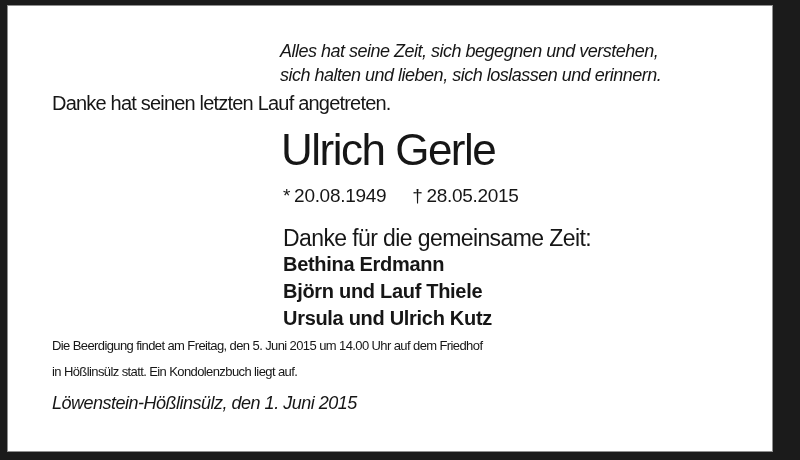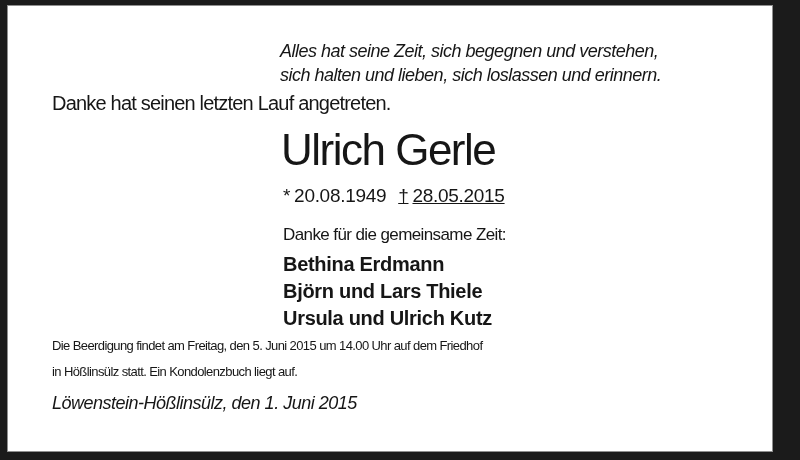--- a/index.html
+++ b/index.html
@@ -56,30 +56,29 @@
     letter-spacing: -1.5px;
     line-height: 1.05;
   }
   .dates {
     left: 275px;
     top: 179px;
     font-size: 19px;
     letter-spacing: -0.3px;
   }
   .dates .death-group {
-    margin-left: 12px;
-    text-decoration: underline;
+    margin-left: 26px;
   }
   .dates .sym {
     margin-right: 4px;
   }
   .thanks {
     left: 275px;
     top: 219px;
-    font-size: 17px;
+    font-size: 23px;
     letter-spacing: -0.6px;
   }
   .mourners {
     left: 275px;
     top: 245px;
     font-size: 20px;
     font-weight: bold;
     line-height: 27px;
     letter-spacing: -0.3px;
   }
@@ -114,21 +113,21 @@
     <div class="txt deceased-name">Ulrich Gerle</div>
 
     <div class="txt dates">
       <span class="birth-group"><span class="sym">*</span><span>20.08.1949</span></span><span class="death-group"><span class="sym">†</span><span>28.05.2015</span></span>
     </div>
 
     <div class="txt thanks">Danke für die gemeinsame Zeit:</div>
 
     <div class="txt mourners">
       <div>Bethina Erdmann</div>
-      <div>Björn und Lars Thiele</div>
+      <div>Björn und Lauf Thiele</div>
       <div>Ursula und Ulrich Kutz</div>
     </div>
 
     <div class="txt funeral">
       <div>Die Beerdigung findet am Freitag, den 5. Juni 2015 um 14.00 Uhr auf dem Friedhof</div>
       <div>in Hößlinsülz statt. Ein Kondolenzbuch liegt auf.</div>
     </div>
 
     <div class="txt place-date">Löwenstein-Hößlinsülz, den 1. Juni 2015</div>
 

